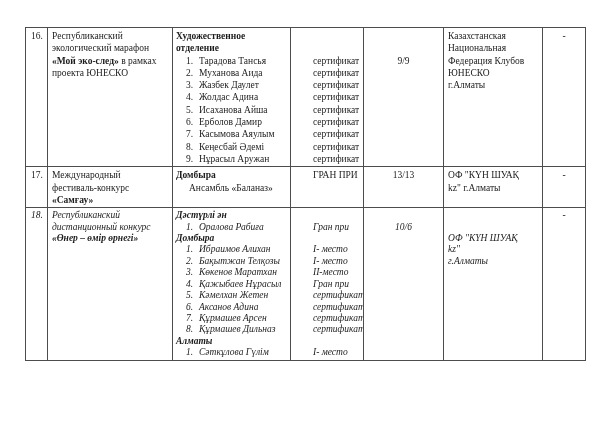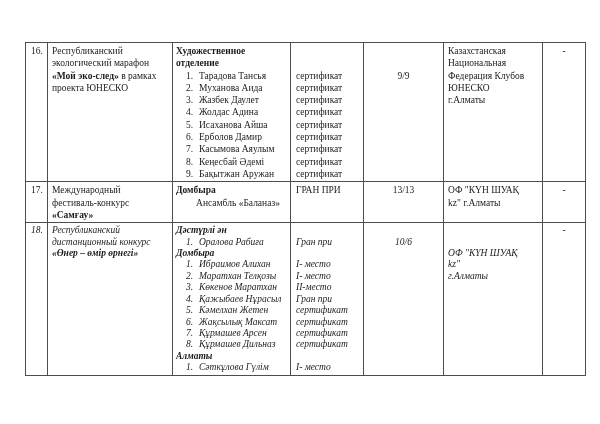--- a/index.html
+++ b/index.html
@@ -3,40 +3,40 @@
 <meta charset="utf-8">
 <style>
   html,body{margin:0;padding:0;}
   body{
     width:600px;height:424px;background:#ffffff;
     font-family:"Liberation Serif", serif;color:#1c1c1c;
     overflow:hidden;
   }
   .page{position:relative;width:600px;height:424px;background:#ffffff;}
   table.results{
-    position:absolute;left:25px;top:42px;width:560px;
+    position:absolute;left:25px;top:27px;width:560px;
     border-collapse:collapse;table-layout:fixed;
   }
   td{
     border:1px solid #4d4d4d;vertical-align:top;
     padding:2px 3px 1px 4px;font-size:9.5px;overflow:hidden;
   }
   tr.r0{height:136px;}
   tr.r1{height:41px;}
   tr.r2{height:150px;font-style:italic;}
   .ln{line-height:12.3px;white-space:nowrap;}
   tr.r2 .ln{line-height:11.4px;}
   .c-num{padding-left:5px;}
   .c-event .ln{white-space:normal;}
   .c-part{padding-left:3px;margin-top:8px;}
   .p-header{font-weight:bold;}
   .p-item{padding-left:10px;}
   .p-n{display:inline-block;min-width:13px;}
-  .p-indent{padding-left:13px;text-align:center;}
-  .c-award{padding-left:5px;margin-left:32px;}
+  .p-indent{padding-left:13px;}
+  .c-award{padding-left:22px;margin-left:32px;}
   .c-count{text-align:center;padding-left:1px;padding-right:1px;}
   .c-org{padding-left:4px;}
   .c-note{text-align:center;padding-left:1px;padding-right:1px;}
   .bold{font-weight:bold;}
 </style>
 </head>
 <body>
 
 <div class="page">
   <table class="results">
@@ -64,21 +64,21 @@
             <div class="ln p-header">Художественное</div>
             <div class="ln p-header">отделение</div>
             <div class="ln p-item"><span class="p-n">1.</span><span>Тарадова Тансья</span></div>
             <div class="ln p-item"><span class="p-n">2.</span><span>Муханова Аида</span></div>
             <div class="ln p-item"><span class="p-n">3.</span><span>Жазбек Даулет</span></div>
             <div class="ln p-item"><span class="p-n">4.</span><span>Жолдас Адина</span></div>
             <div class="ln p-item"><span class="p-n">5.</span><span>Исаханова Айша</span></div>
             <div class="ln p-item"><span class="p-n">6.</span><span>Ерболов Дамир</span></div>
             <div class="ln p-item"><span class="p-n">7.</span><span>Касымова Аяулым</span></div>
             <div class="ln p-item"><span class="p-n">8.</span><span>Кеңесбай Әдемі</span></div>
-            <div class="ln p-item"><span class="p-n">9.</span><span>Бақытжан Аружан</span></div>
+            <div class="ln p-item"><span class="p-n">9.</span><span>Нұрасыл Аружан</span></div>
           </td>
           <td class="c-award">
             <div class="ln">&nbsp;</div>
             <div class="ln">&nbsp;</div>
             <div class="ln">сертификат</div>
             <div class="ln">сертификат</div>
             <div class="ln">сертификат</div>
             <div class="ln">сертификат</div>
             <div class="ln">сертификат</div>
             <div class="ln">сертификат</div>
@@ -136,25 +136,25 @@
           <td class="c-event">
             <div class="ln"><span>Республиканский</span></div>
             <div class="ln"><span>дистанционный конкурс</span></div>
             <div class="ln"><span class="bold">«Өнер – өмір өрнегі»</span></div>
           </td>
           <td class="c-part">
             <div class="ln p-header">Дәстүрлі ән</div>
             <div class="ln p-item"><span class="p-n">1.</span><span>Оралова Рабиға</span></div>
             <div class="ln p-header">Домбыра</div>
             <div class="ln p-item"><span class="p-n">1.</span><span>Ибраимов Алихан</span></div>
-            <div class="ln p-item"><span class="p-n">2.</span><span>Маратхан Телқозы</span></div>
+            <div class="ln p-item"><span class="p-n">2.</span><span>Бақытжан Телқозы</span></div>
             <div class="ln p-item"><span class="p-n">3.</span><span>Көкенов Маратхан</span></div>
             <div class="ln p-item"><span class="p-n">4.</span><span>Қажыбаев Нұрасыл</span></div>
             <div class="ln p-item"><span class="p-n">5.</span><span>Кәмелхан Жетен</span></div>
-            <div class="ln p-item"><span class="p-n">6.</span><span>Жақсылық Максат</span></div>
+            <div class="ln p-item"><span class="p-n">6.</span><span>Аксанов Адина</span></div>
             <div class="ln p-item"><span class="p-n">7.</span><span>Құрмашев Арсен</span></div>
             <div class="ln p-item"><span class="p-n">8.</span><span>Құрмашев Дильназ</span></div>
             <div class="ln p-header">Алматы</div>
             <div class="ln p-item"><span class="p-n">1.</span><span>Сәткұлова Гүлім</span></div>
           </td>
           <td class="c-award">
             <div class="ln">&nbsp;</div>
             <div class="ln">Гран при</div>
             <div class="ln">&nbsp;</div>
             <div class="ln">I- место</div>

